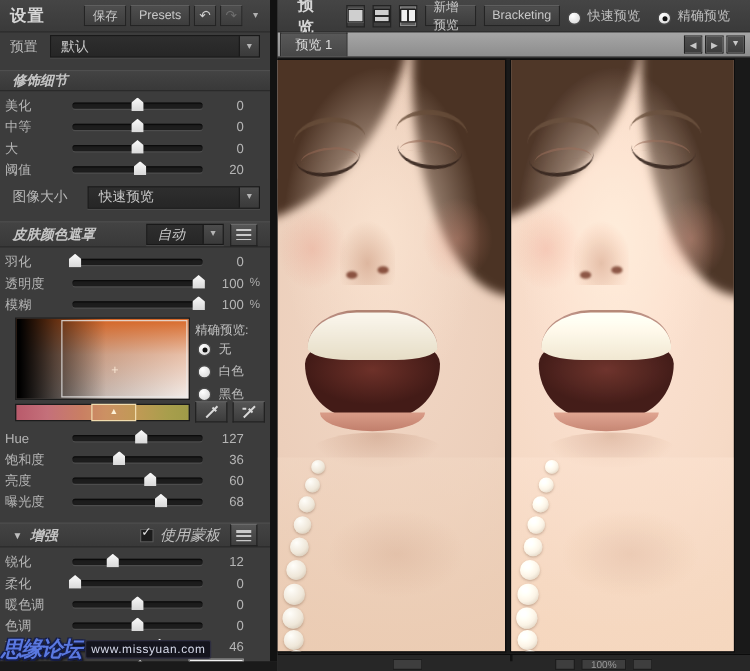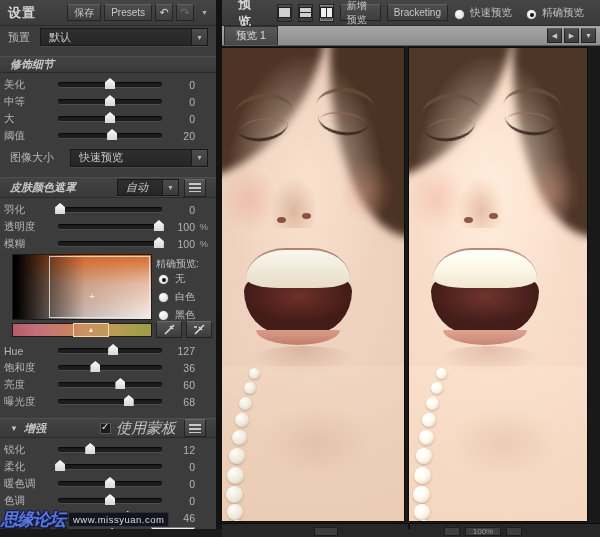--- a/index.html
+++ b/index.html
@@ -90,21 +90,21 @@
   .dropper-btns { position:absolute; left:156px; top:68px; display:flex; gap:4px; }
   .dropper { width:26px; height:17px; background:linear-gradient(#545454,#3c3c3c);
     border:1px solid #222; border-top-color:#686868; display:flex; align-items:center; justify-content:center; }
 
   
   .enh-left { display:flex; align-items:center; gap:6px; }
   .tri { font-size:8px; color:#c0c0c0; }
   .enh-right { margin-left:auto; display:flex; align-items:center; }
   .checkbox { position:relative; width:11px; height:11px; background:#1c1c1c; border:1px solid #5a5a5a; flex:none; }
   .checkbox.on::after { content:"✓"; position:absolute; left:0px; top:-3px; color:#e8e8e8; font-size:10px; }
-  .cb-label { font-size:15px; color:#c0c0c0; font-weight:normal; margin-left:5px; }
+  .cb-label { font-size:12px; color:#c0c0c0; font-weight:normal; margin-left:5px; }
   .enh-mini { margin-left:8px; }
 
   
   .wm { position:absolute; left:1px; top:508px; z-index:6; display:flex; align-items:center; }
   .wm-title { font-size:17px; font-weight:bold; font-style:italic; color:#5a78e0; letter-spacing:-1px;
     text-shadow:1px 1px 0 #151d4a,-1px -1px 0 #151d4a,1px -1px 0 #151d4a,-1px 1px 0 #151d4a,2px 2px 2px rgba(0,0,0,.8); }
   .wm-url { margin-left:3px; font-size:9.5px; color:#d8dcec; background:#14141d;
     border:1px solid #2e2e40; border-radius:2px; padding:1px 4px; letter-spacing:.5px; }
 
   

